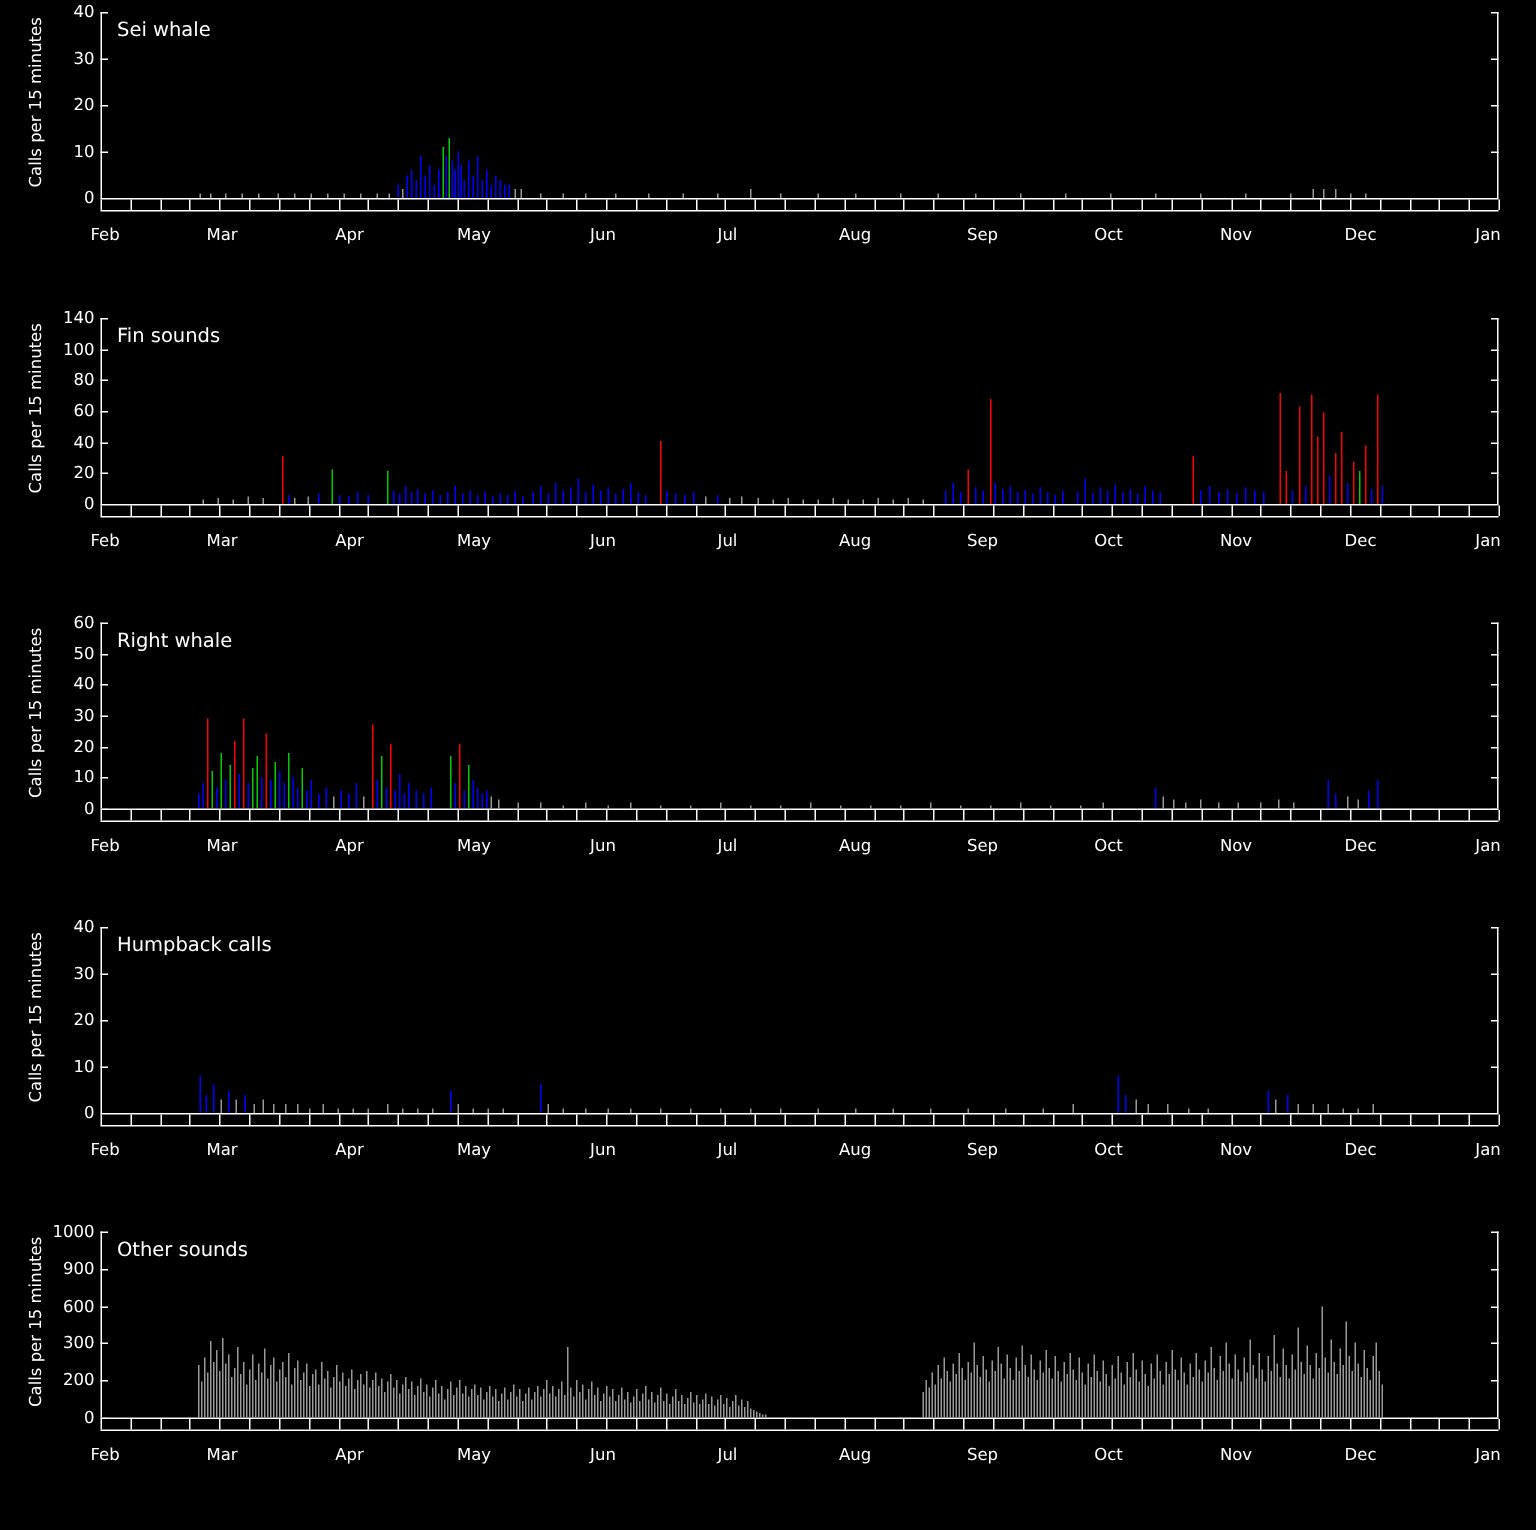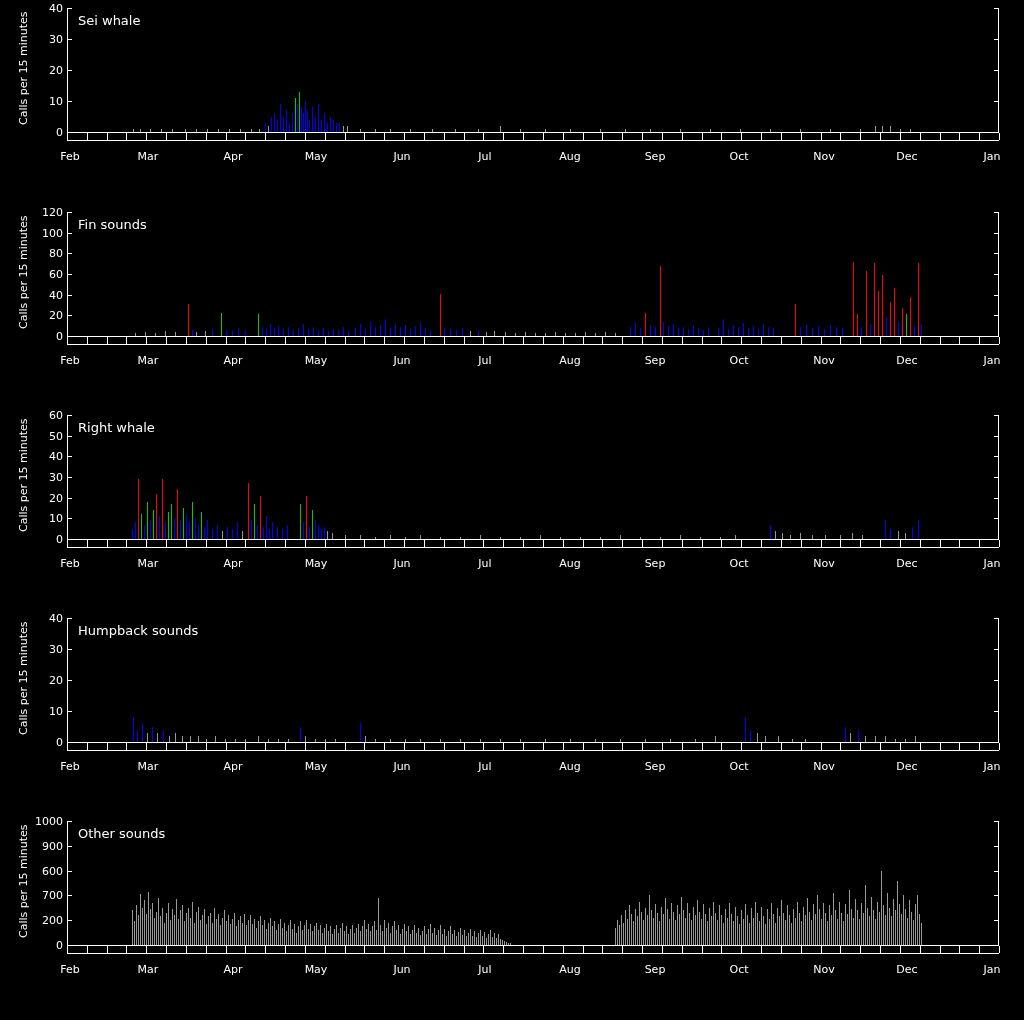--- a/index.html
+++ b/index.html
@@ -324,21 +324,21 @@
         <div class="xtick-label" style="left: 824px; top: 142px;">Nov</div>
         <div class="xtick-label" style="left: 907px; top: 142px;">Dec</div>
         <div class="xtick-label" style="left: 992px; top: 142px;">Jan</div>
       </div>
       <div class="ytick-label" style="top: 336px; left: 20px; width: 43px;">0</div>
       <div class="ytick-label" style="top: 315.333px; left: 20px; width: 43px;">20</div>
       <div class="ytick-label" style="top: 294.667px; left: 20px; width: 43px;">40</div>
       <div class="ytick-label" style="top: 274px; left: 20px; width: 43px;">60</div>
       <div class="ytick-label" style="top: 253.333px; left: 20px; width: 43px;">80</div>
       <div class="ytick-label" style="top: 232.667px; left: 20px; width: 43px;">100</div>
-      <div class="ytick-label" style="top: 212px; left: 20px; width: 43px;">120</div>
+      <div class="ytick-label" style="top: 212px; left: 20px; width: 43px;">140</div>
       <div class="panel" style="top: 212px; height: 184px;">
         <div class="ylabel" style="top: 0px; height: 124px;">
           <span style="top: 117px; font-size: 11px;">Calls per 15 minutes</span>
         </div>
         <div class="plot" style="left: 67px; top: 0px; width: 932px; height: 124px;">
           <div class="axis-left"></div>
           <div class="axis-right"></div>
           <div class="tick-y" style="top: 124px;"></div>
           <div class="tick-y-r" style="top: 124px;"></div>
           <div class="tick-y" style="top: 103.333px;"></div>
@@ -810,21 +810,21 @@
           <div class="bar" style="left: 778px; height: 15.5px; background: rgb(0, 0, 255);"></div>
           <div class="bar" style="left: 783px; height: 9.3px; background: rgb(153, 153, 153);"></div>
           <div class="bar" style="left: 791px; height: 12.4px; background: rgb(0, 0, 255);"></div>
           <div class="bar" style="left: 798px; height: 6.2px; background: rgb(153, 153, 153);"></div>
           <div class="bar" style="left: 808px; height: 6.2px; background: rgb(153, 153, 153);"></div>
           <div class="bar" style="left: 818px; height: 6.2px; background: rgb(153, 153, 153);"></div>
           <div class="bar" style="left: 828px; height: 3.1px; background: rgb(153, 153, 153);"></div>
           <div class="bar" style="left: 838px; height: 3.1px; background: rgb(153, 153, 153);"></div>
           <div class="bar" style="left: 848px; height: 6.2px; background: rgb(153, 153, 153);"></div>
         </div>
-        <div class="panel-title" style="left: 78px; top: 5px;">Humpback sounds</div>
+        <div class="panel-title" style="left: 78px; top: 5px;">Humpback calls</div>
         <div class="xaxis-band" style="left: 67px; width: 932px; top: 124px;">
           <div class="xtick" style="left: 0px;"></div>
           <div class="xtick" style="left: 20px;"></div>
           <div class="xtick" style="left: 40px;"></div>
           <div class="xtick" style="left: 59px;"></div>
           <div class="xtick" style="left: 79px;"></div>
           <div class="xtick" style="left: 99px;"></div>
           <div class="xtick" style="left: 119px;"></div>
           <div class="xtick" style="left: 139px;"></div>
           <div class="xtick" style="left: 159px;"></div>
@@ -876,21 +876,21 @@
         <div class="xtick-label" style="left: 485px; top: 142px;">Jul</div>
         <div class="xtick-label" style="left: 570px; top: 142px;">Aug</div>
         <div class="xtick-label" style="left: 655px; top: 142px;">Sep</div>
         <div class="xtick-label" style="left: 739px; top: 142px;">Oct</div>
         <div class="xtick-label" style="left: 824px; top: 142px;">Nov</div>
         <div class="xtick-label" style="left: 907px; top: 142px;">Dec</div>
         <div class="xtick-label" style="left: 992px; top: 142px;">Jan</div>
       </div>
       <div class="ytick-label" style="top: 945px; left: 20px; width: 43px;">0</div>
       <div class="ytick-label" style="top: 920.2px; left: 20px; width: 43px;">200</div>
-      <div class="ytick-label" style="top: 895.4px; left: 20px; width: 43px;">700</div>
+      <div class="ytick-label" style="top: 895.4px; left: 20px; width: 43px;">300</div>
       <div class="ytick-label" style="top: 870.6px; left: 20px; width: 43px;">600</div>
       <div class="ytick-label" style="top: 845.8px; left: 20px; width: 43px;">900</div>
       <div class="ytick-label" style="top: 821px; left: 20px; width: 43px;">1000</div>
       <div class="panel" style="top: 821px; height: 184px;">
         <div class="ylabel" style="top: 0px; height: 124px;">
           <span style="top: 117px; font-size: 11px;">Calls per 15 minutes</span>
         </div>
         <div class="plot" style="left: 67px; top: 0px; width: 932px; height: 124px;">
           <div class="axis-left"></div>
           <div class="axis-right"></div>

